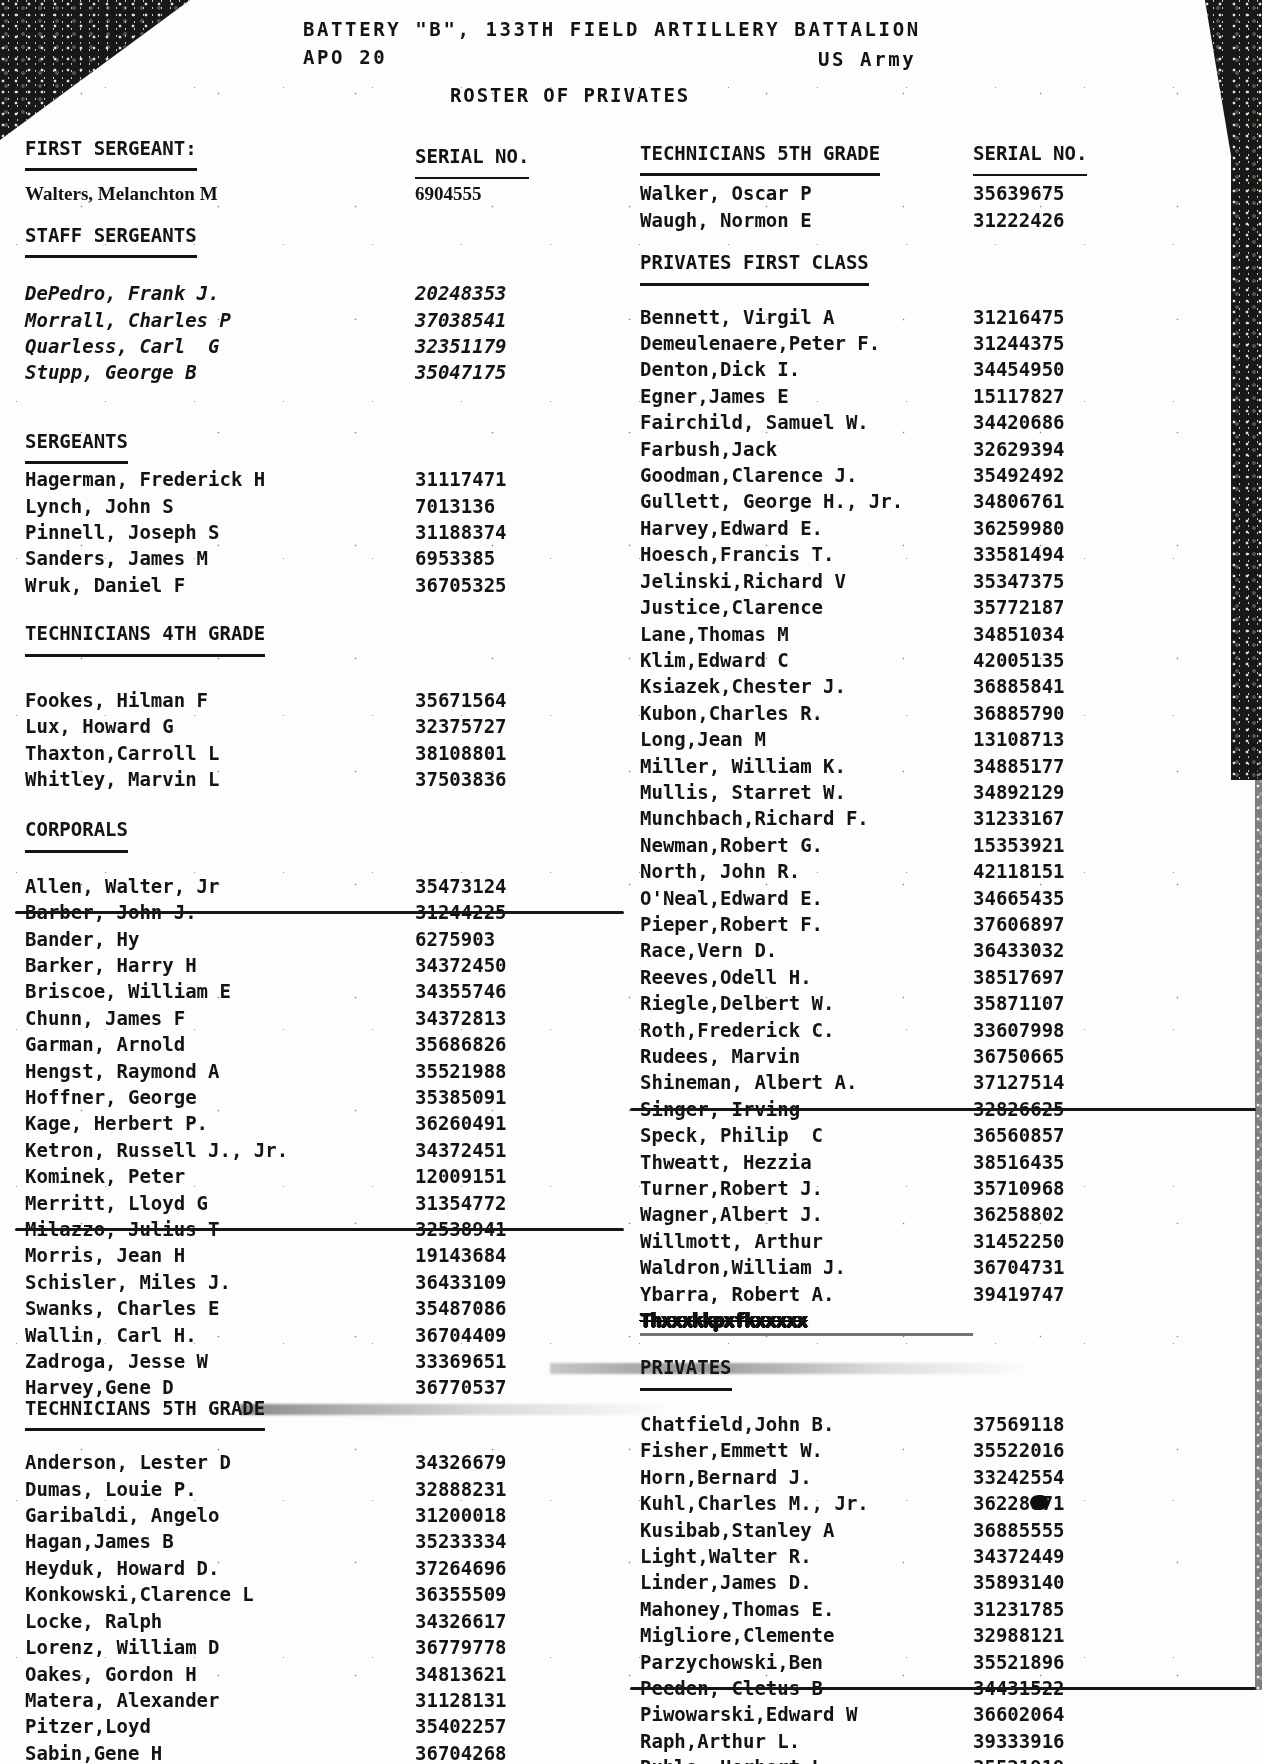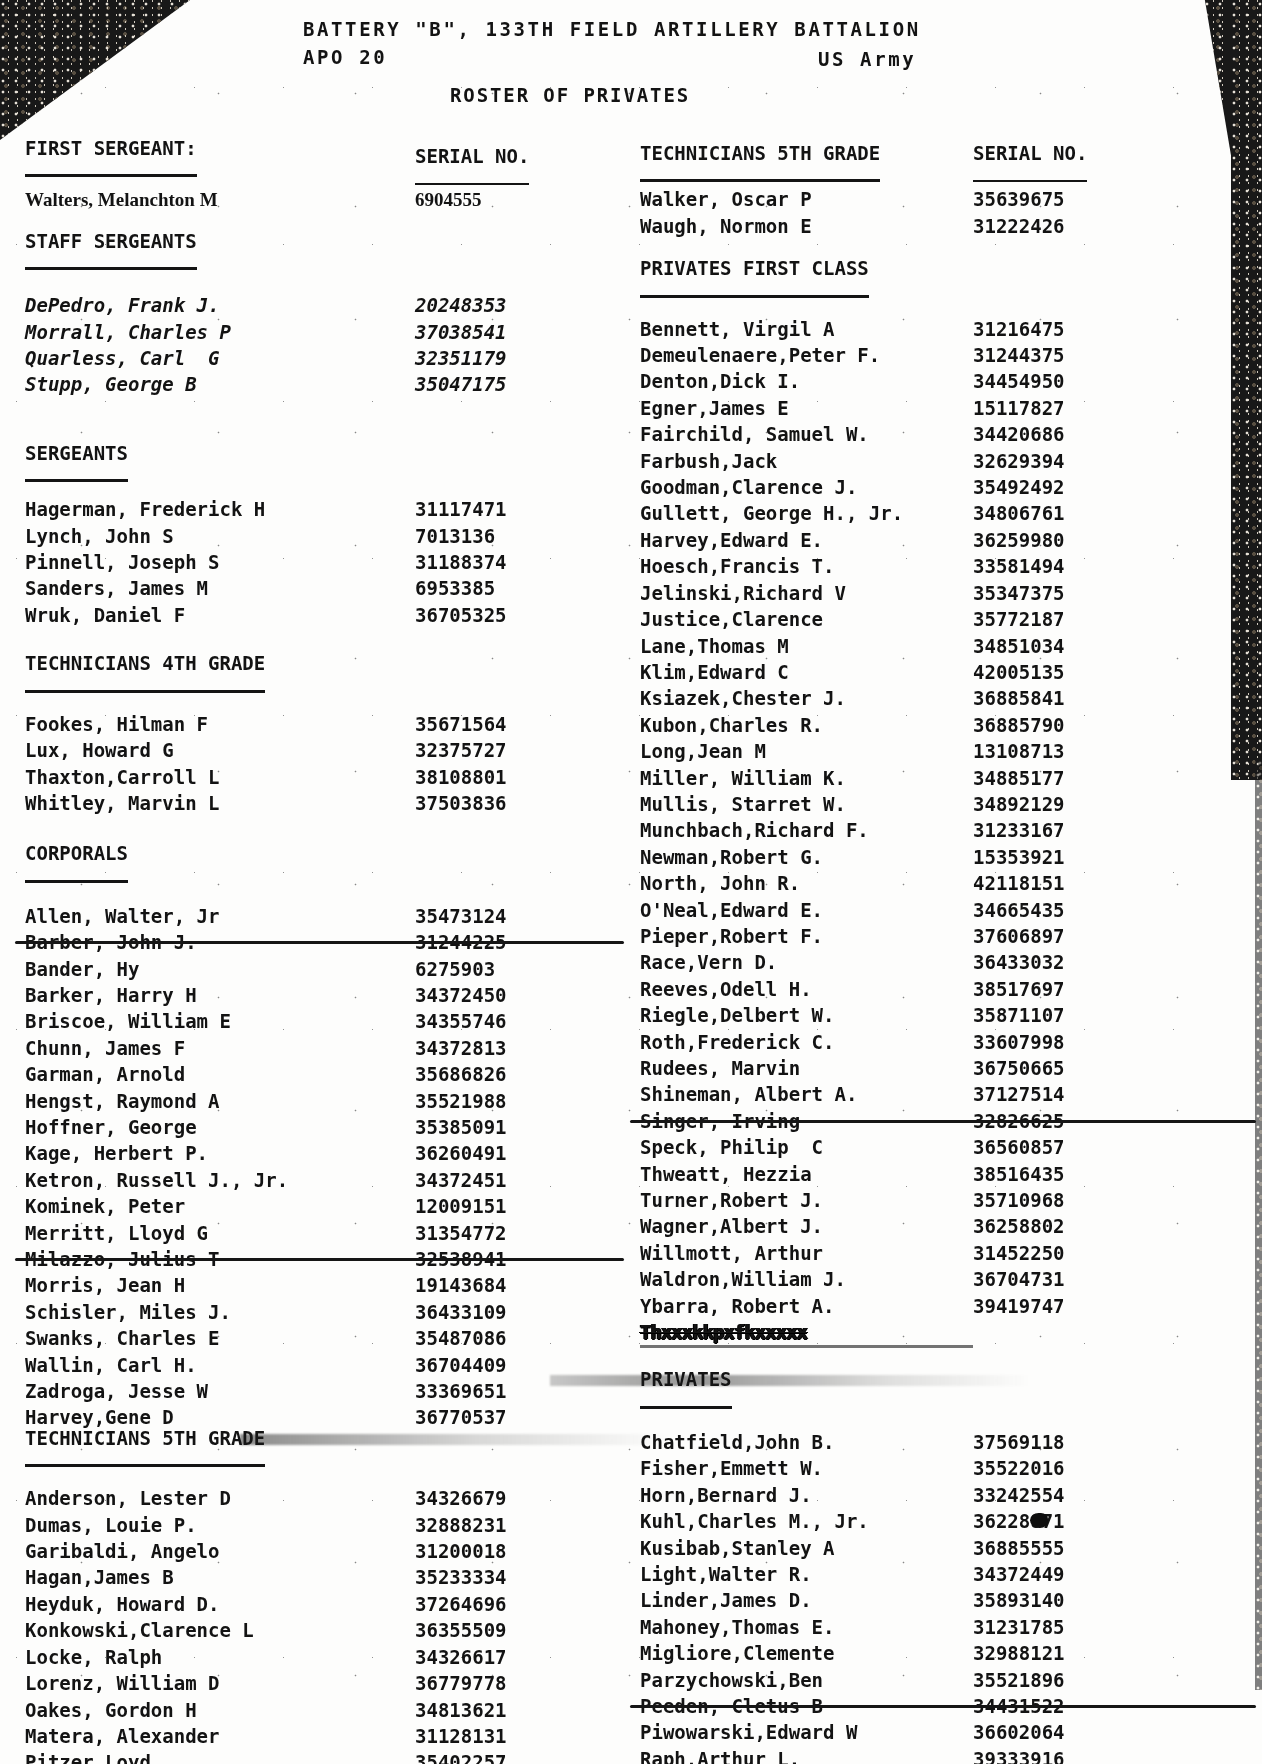--- a/index.html
+++ b/index.html
@@ -38,21 +38,21 @@
   .hdr-apo{left:303px;top:44px;}
   .hdr-army{left:818px;top:46px;}
   .hdr-title{left:450px;top:82px;letter-spacing:1.9px;}
 
   .col{position:absolute;white-space:pre;}
   .col-left{left:25px;top:135px;width:585px;}
   .col-right{left:640px;top:140px;width:602px;}
 
   .hrow{display:flex;position:relative;}
   .sec-title{
-    display:inline-block;border-bottom:3px solid #141414;padding-bottom:13px;
+    display:inline-block;border-bottom:3px solid #141414;padding-bottom:7px;
     white-space:pre;
   }
   .col-left .hrow .title-cell{width:390px;flex:none;}
   .col-right .hrow .title-cell{width:333px;flex:none;}
   .title-cell{white-space:pre;}
   .title-cell .sec-title{border-bottom:3px solid #141414;}
   .serial-header{
     display:inline-block;border-bottom:2.5px solid #141414;padding-bottom:0;
     white-space:pre;
   }
@@ -86,22 +86,22 @@
     content:'';position:absolute;left:215px;top:9px;width:430px;height:11px;
     background:linear-gradient(90deg,rgba(25,25,25,.5),rgba(50,50,50,.18) 55%,rgba(0,0,0,0));
     filter:blur(1px);
   }
   .col-right .smudge::after{left:-90px;width:480px;
     background:linear-gradient(90deg,rgba(40,40,40,.25),rgba(25,25,25,.45) 30%,rgba(50,50,50,.15) 70%,rgba(0,0,0,0));}
 
   
   .col-left .s0 .rows{margin-top:10px;font-family:Liberation Serif, serif;}
   .col-left .s1{margin-top:14px;} .col-left .s1 .rows{margin-top:22px;font-style:italic;}
-  .col-left .s2{margin-top:42px;} .col-left .s2 .rows{margin-top:14px;}
-  .col-left .s3{margin-top:22px;} .col-left .s3 .rows{margin-top:18px;}
+  .col-left .s2{margin-top:42px;} .col-left .s2 .rows{margin-top:2px;}
+  .col-left .s3{margin-top:22px;} .col-left .s3 .rows{margin-top:30px;}
   .col-left .s4{margin-top:24px;} .col-left .s4 .rows{margin-top:20px;}
   .col-left .s5{margin-top:-6px;} .col-left .s5 .rows{margin-top:18px;}
   .col-right .s0 .rows{margin-top:4px;}
   .col-right .s1{margin-top:16px;} .col-right .s1 .rows{margin-top:18px;}
   .col-right .s2{margin-top:18px;} .col-right .s2 .rows{margin-top:20px;}
 </style>
 </head>
 <body>
 
 <div class="page">

